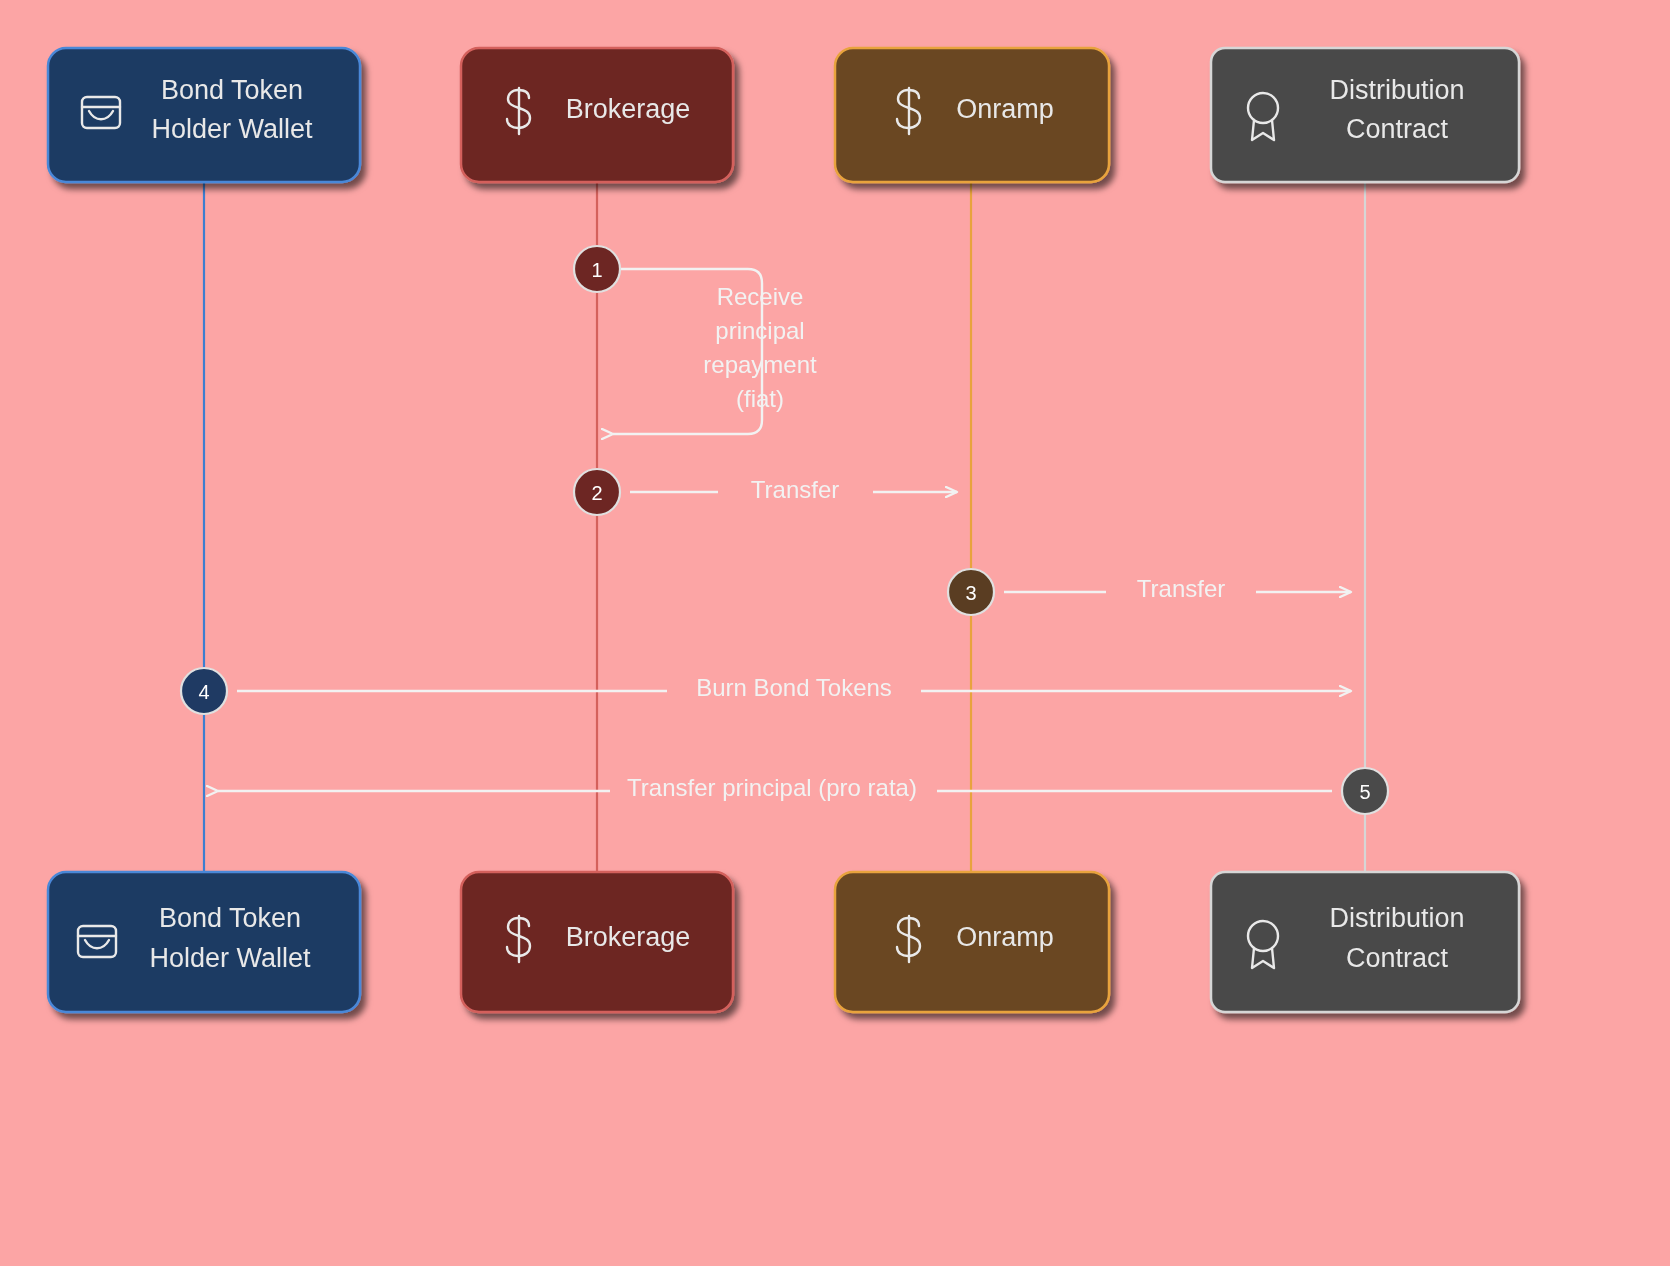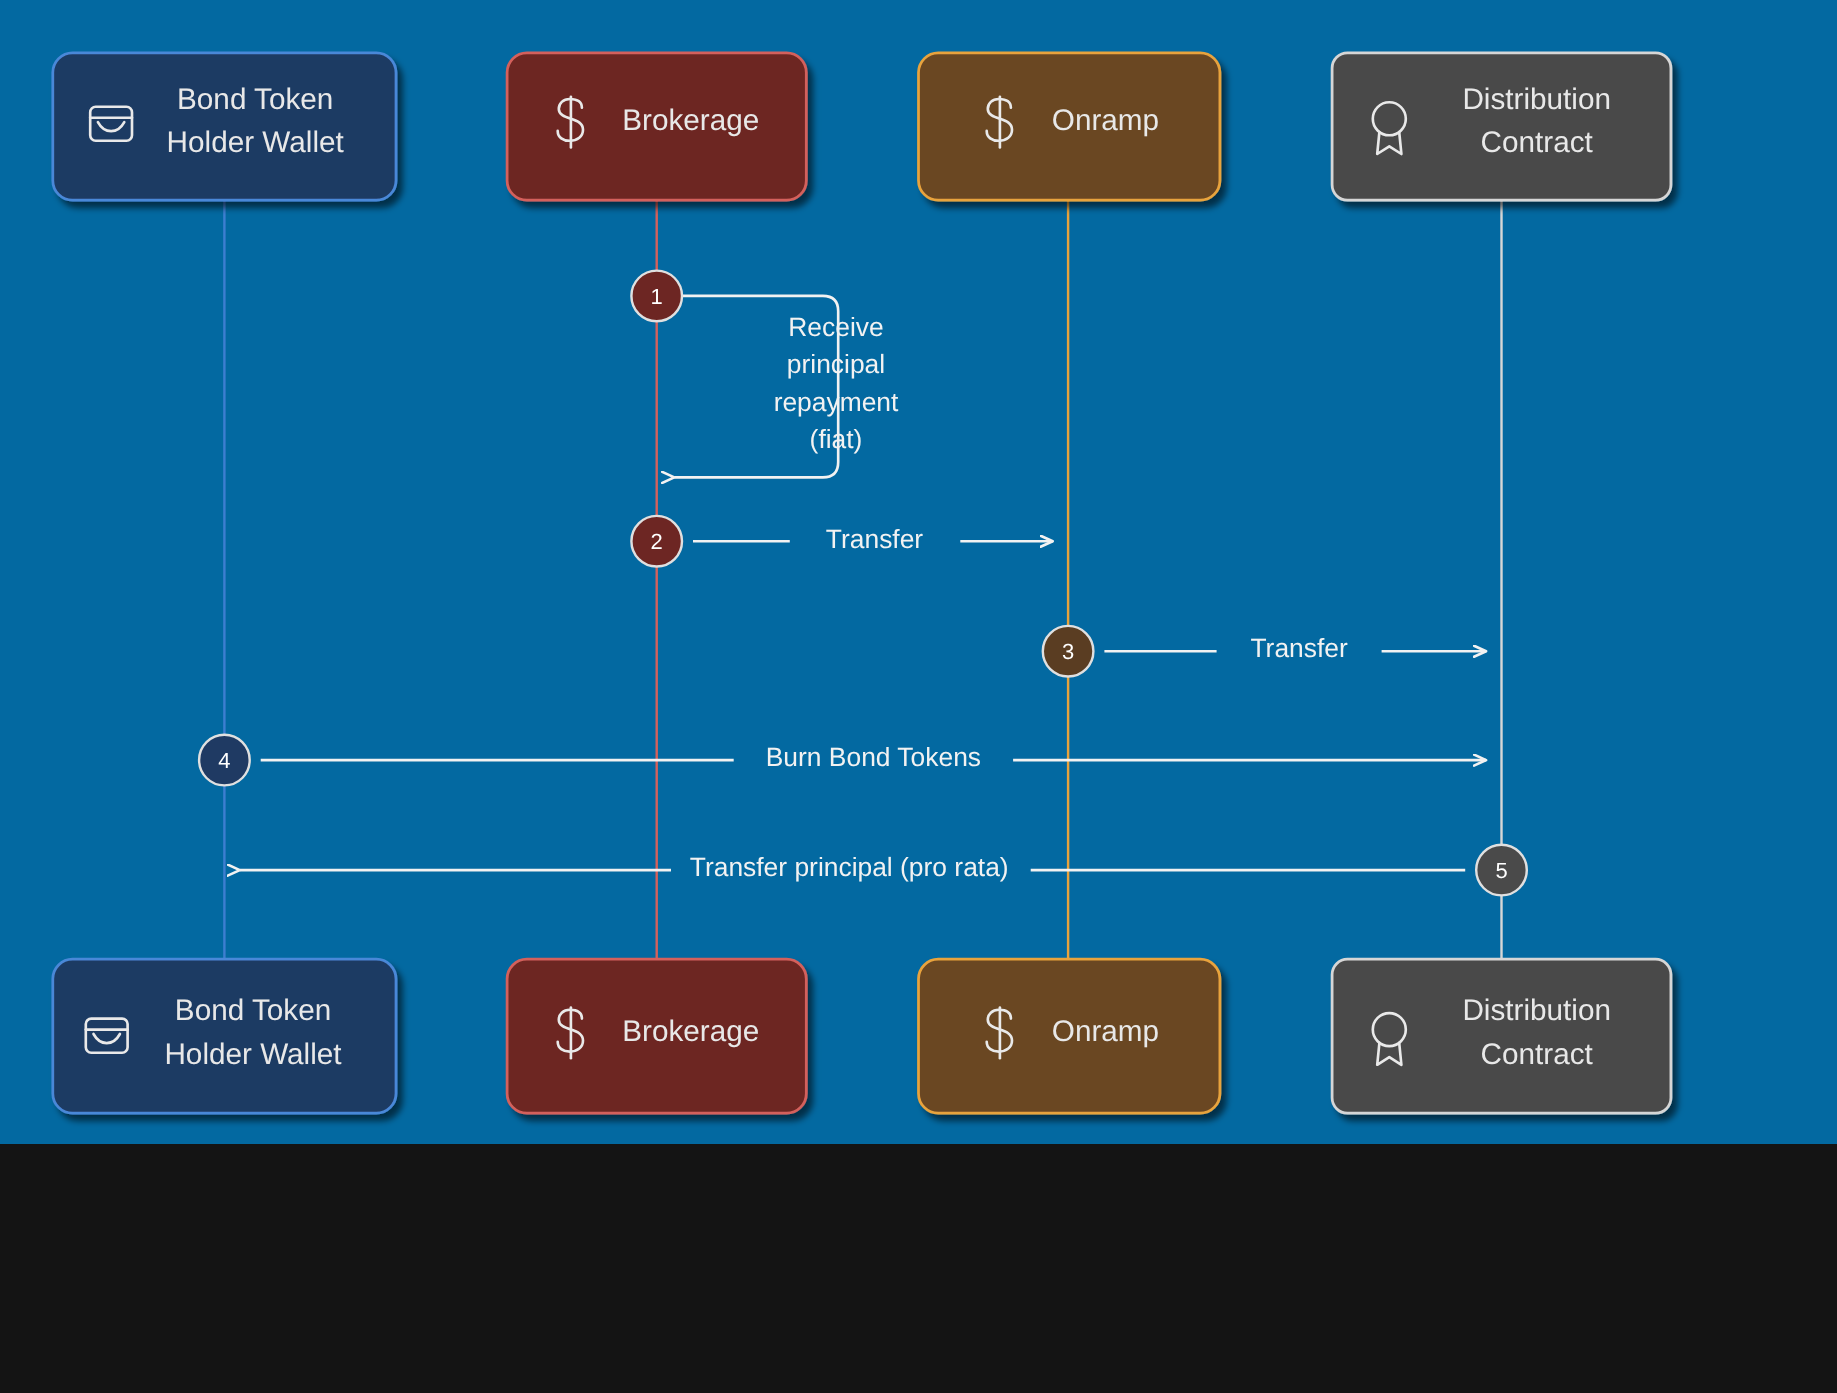--- a/index.html
+++ b/index.html
@@ -9,22 +9,22 @@
   }
   body {
     width: 1670px;
     height: 1266px;
     overflow: hidden;
     font-family: "Liberation Sans", sans-serif;
   }
   #diagram-root {
     position: relative;
     width: 1670px;
-    height: 1040px;
-    background: #0369a1;
+    height: 1266px;
+    background: #fca5a5;
   }
   svg.seq {
     display: block;
     width: 1670px;
     height: 1266px;
   }
   .actor-label {
     fill: #e8e8e8;
     font-family: "Liberation Sans", sans-serif;
     font-size: 27px;

